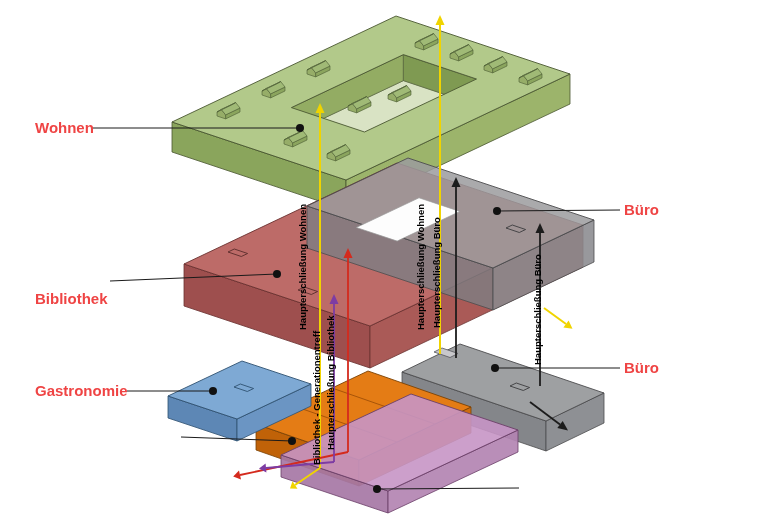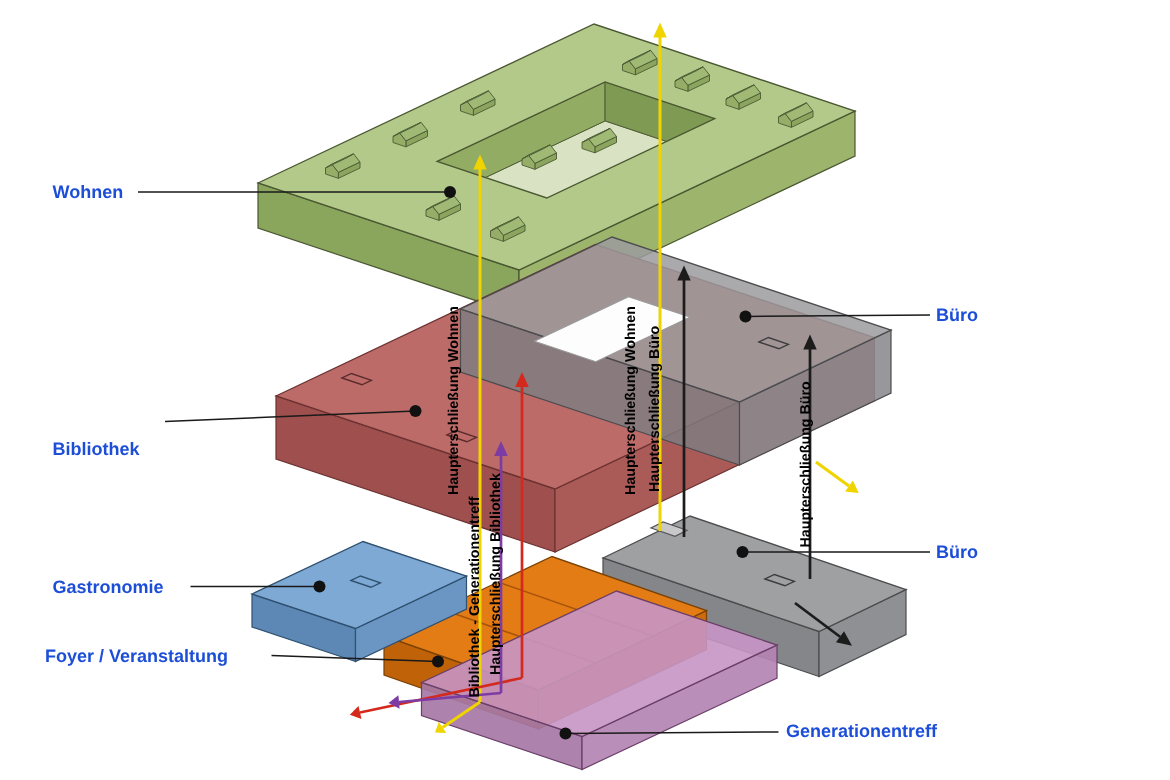--- a/index.html
+++ b/index.html
@@ -1,19 +1,19 @@
 <!DOCTYPE html>
 <html><head>
 <meta charset="utf-8">
 <style>
   html,body{margin:0;padding:0;background:#ffffff;}
   .stage{position:relative;width:780px;height:520px;background:#ffffff;overflow:hidden;
          font-family:"Liberation Sans",sans-serif;}
   .stage svg{position:absolute;left:0;top:0;}
-  .label{position:absolute;font-size:12px;font-weight:bold;color:#1d4ed8;white-space:nowrap;line-height:16px;}
+  .label{position:absolute;font-size:15px;font-weight:bold;color:#ef4444;white-space:nowrap;line-height:16px;}
   .vlabel{position:absolute;font-size:9.5px;font-weight:bold;color:#000;white-space:nowrap;height:11px;line-height:11px;
           transform:rotate(-90deg);transform-origin:0 100%;}
   polygon,line,path{shape-rendering:geometricPrecision;}
 </style>
 </head>
 <body>
 
 <div class="stage">
 <svg width="780" height="520" viewBox="0 0 780 520">
   <defs>
@@ -157,24 +157,22 @@
     <g>
       <line x1="519" y1="488" x2="377" y2="489"></line>
           <circle cx="377" cy="489" r="4" fill="#111" stroke="none"></circle>
     </g>
   </g>
 </svg>
 
 <div class="label" style="left:35px;top:120px;">Wohnen</div>
 <div class="label" style="left:35px;top:273px;margin-top:18px;">Bibliothek</div>
 <div class="label" style="left:35px;top:383px;">Gastronomie</div>
-<div class="label" style="left:30px;top:429px;">Foyer / Veranstaltung</div>
 <div class="label" style="left:624px;top:202px;">Büro</div>
 <div class="label" style="left:624px;top:360px;">Büro</div>
-<div class="label" style="left:524px;top:479px;">Generationentreff</div>
 
 <div class="vlabel" style="left:308px;top:319px;">Haupterschließung Wohnen</div>
 <div class="vlabel" style="left:322px;top:454px;">Bibliothek - Generationentreff</div>
 <div class="vlabel" style="left:336px;top:439px;">Haupterschließung Bibliothek</div>
 <div class="vlabel" style="left:426px;top:319px;">Haupterschließung Wohnen</div>
 <div class="vlabel" style="left:442px;top:317px;">Haupterschließung Büro</div>
 <div class="vlabel" style="left:543px;top:354px;">Haupterschließung Büro</div>
 </div>
 
 </body></html>

